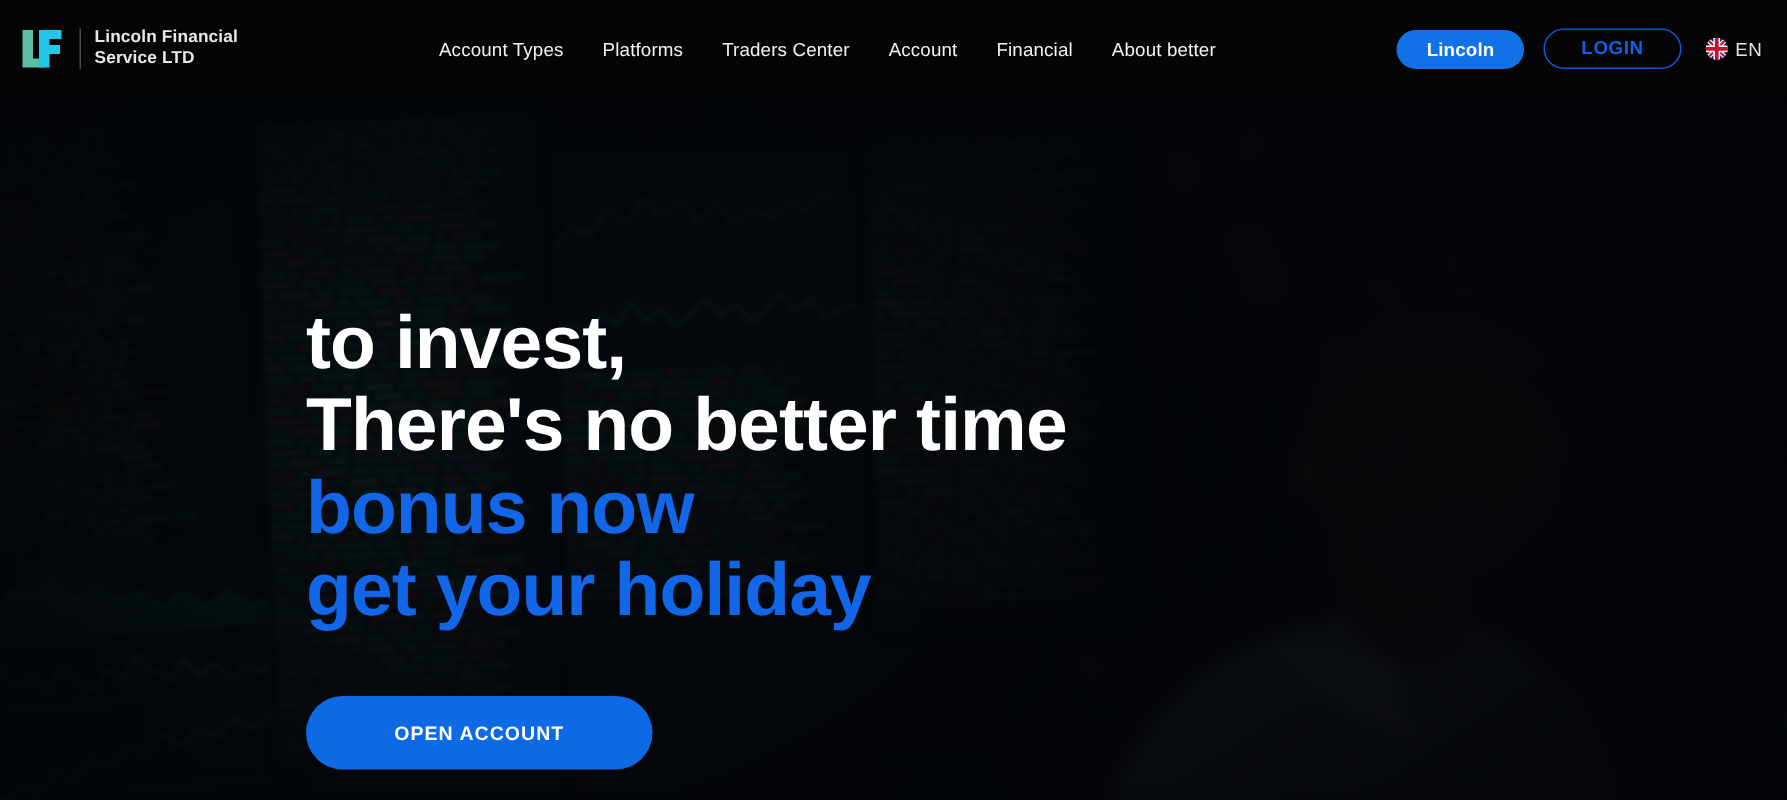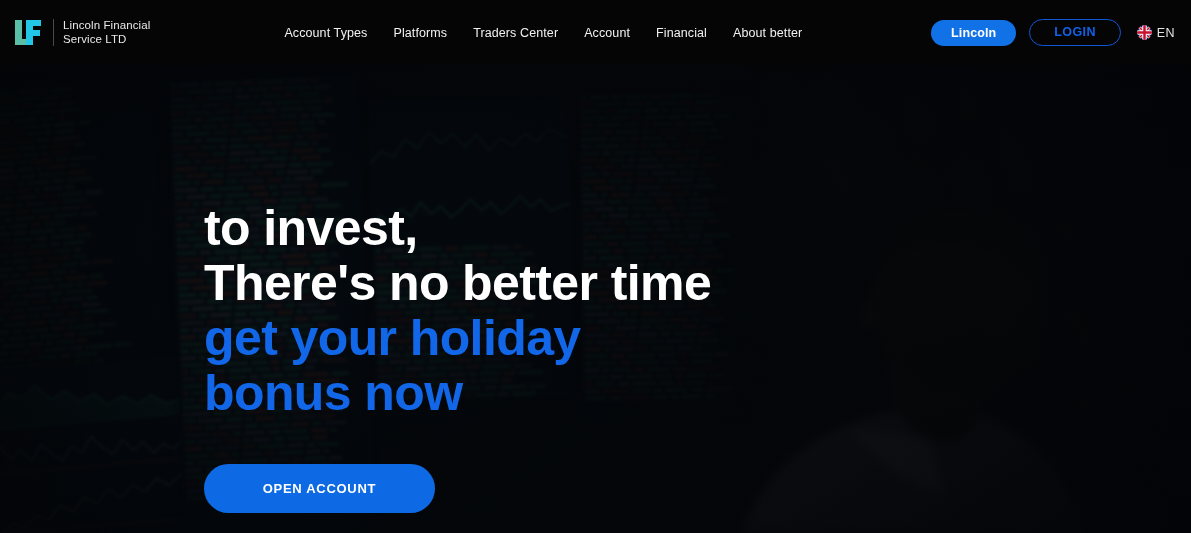--- a/index.html
+++ b/index.html
@@ -31,20 +31,21 @@
   .logo-mark svg { display:block; }
   .logo-divider {
     width:1px; height:27px; background:#4a4a4a; margin-right:9px;
   }
   .logo-text {
     color:#e8e8e8;
     font-size:11.5px;
     line-height:13.5px;
     letter-spacing:0.1px;
     white-space:pre-line;
+    font-weight:bold;
   }
 
   
   .nav {
     display:flex; align-items:center;
     gap:26px;
     margin-left:134px;
   }
   .nav-item {
     color:#f2f2f2;
@@ -2087,20 +2088,20 @@
         </svg>
       </div>
 
       <div class="grade"></div>
     </div>
 
     <div class="hero-content">
       <h1 class="headline">
         <span class="hl-white">to invest,</span>
         <span class="hl-white">There's no better time</span>
+        <span class="hl-blue">bonus now</span>
         <span class="hl-blue">get your holiday</span>
-        <span class="hl-blue">bonus now</span>
       </h1>
       <button class="btn-open">OPEN ACCOUNT</button>
     </div>
 
   </div>
 </div>
 
 </body></html>

